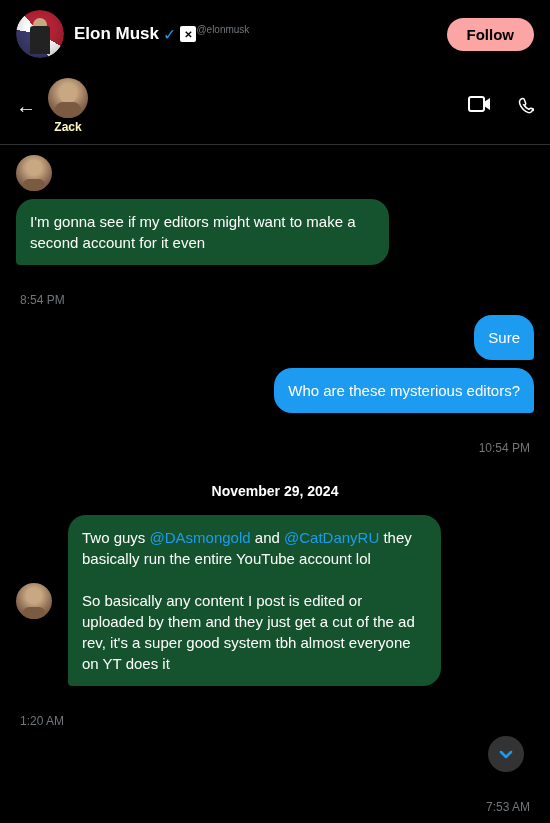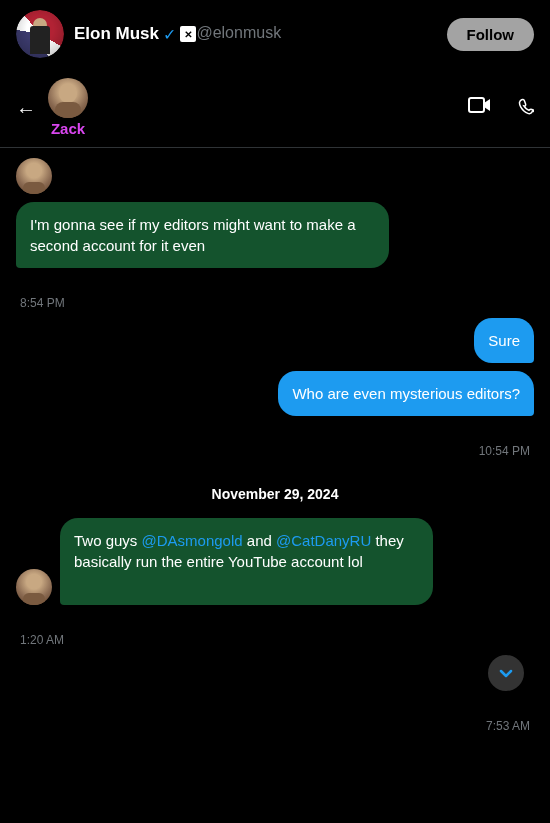--- a/index.html
+++ b/index.html
@@ -86,25 +86,25 @@
       background: #fff;
       border-radius: 2px;
       display: flex;
       align-items: center;
       justify-content: center;
       font-size: 10px;
       font-weight: 900;
       color: #000;
     }
     .user-handle {
-      font-size: 16px;
+      font-size: 10px;
       color: #71767b;
     }
     .follow-btn {
-      background: #a3a3a3;
+      background: #fca5a5;
       color: #000;
       border: none;
       border-radius: 20px;
       padding: 8px 20px;
       font-size: 15px;
       font-weight: 700;
       cursor: pointer;
     }
 
     
@@ -152,23 +152,23 @@
       position: absolute;
       bottom: 0;
       left: 50%;
       transform: translateX(-50%);
       width: 26px;
       height: 16px;
       background: #7a5a40;
       border-radius: 8px 8px 0 0;
     }
     .chat-name {
-      font-size: 15px;
+      font-size: 12px;
       font-weight: 700;
-      color: #d946ef;
+      color: #fef9c3;
     }
     .chat-header-icons {
       display: flex;
       gap: 20px;
       align-items: center;
     }
     .header-icon {
       font-size: 20px;
       color: #fff;
       cursor: pointer;
@@ -244,22 +244,22 @@
       justify-content: center;
       color: #1d9bf0;
       align-self: flex-end;
       cursor: pointer;
       margin-right: 10px;
       font-size: 16px;
     }
 
     .row-with-avatar {
       display: flex;
-      align-items: flex-end;
-      gap: 8px;
+      align-items: center;
+      gap: 16px;
     }
   </style>
 </head>
 <body>
 
 <div class="header">
   <div class="header-left">
     <div class="avatar">
       <div class="avatar-flag"></div>
       <div class="avatar-head"></div>
@@ -313,34 +313,35 @@
   <div class="bubble-in">
     <span>I'm gonna see if my editors might want to make a second account for it even</span>
   </div>
   <span class="timestamp timestamp-in">8:54 PM</span>
 
   <div class="bubble-out">
     <span>Sure</span>
   </div>
 
   <div class="bubble-out">
-    <span>Who are even mysterious editors?</span>
+    <span>Who are these mysterious editors?</span>
   </div>
   <span class="timestamp timestamp-out">10:54 PM</span>
 
   <div class="date-separator">November 29, 2024</div>
 
   <div class="row-with-avatar">
     <div style="width:36px;height:36px;border-radius:50%;background:radial-gradient(circle at 50% 35%, #c8a882 25%, #8a6a52 60%, #5a3a22 100%);position:relative;overflow:hidden;flex-shrink:0;">
       <div style="position:absolute;top:6px;left:50%;transform:translateX(-50%);width:14px;height:14px;background:#c8a882;border-radius:50%;"></div>
       <div style="position:absolute;bottom:0;left:50%;transform:translateX(-50%);width:22px;height:12px;background:#7a5a40;border-radius:6px 6px 0 0;"></div>
     </div>
     <div class="bubble-in">
       <span>Two guys <a class="link-text">@DAsmongold</a> and <a class="link-text">@CatDanyRU</a> they basically run the entire YouTube account lol</span>
       <br><br>
+      <span>So basically any content I post is edited or uploaded by them and they just get a cut of the ad rev, it's a super good system tbh almost everyone on YT does it</span>
     </div>
   </div>
   <span class="timestamp timestamp-in">1:20 AM</span>
 
   <div class="scroll-down-btn">
     <svg width="16" height="16" viewBox="0 0 16 16" fill="none">
       <path d="M3 6l5 5 5-5" stroke="#1d9bf0" stroke-width="2.5" stroke-linecap="round" stroke-linejoin="round"></path>
     </svg>
   </div>
 

